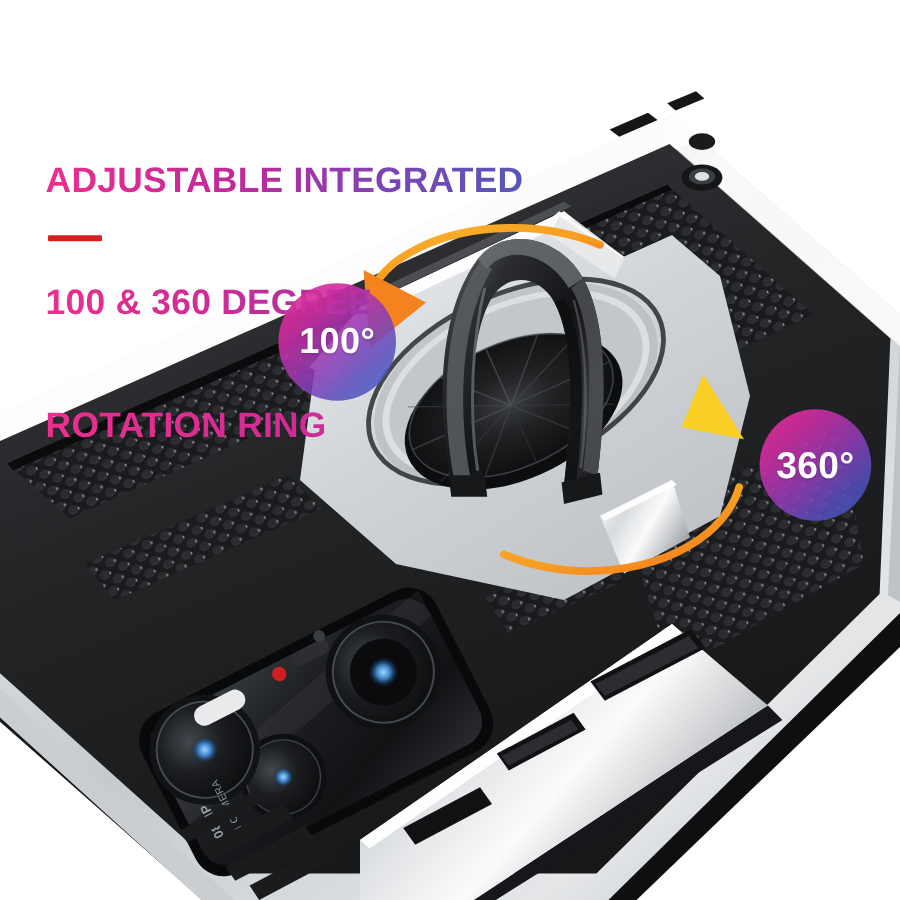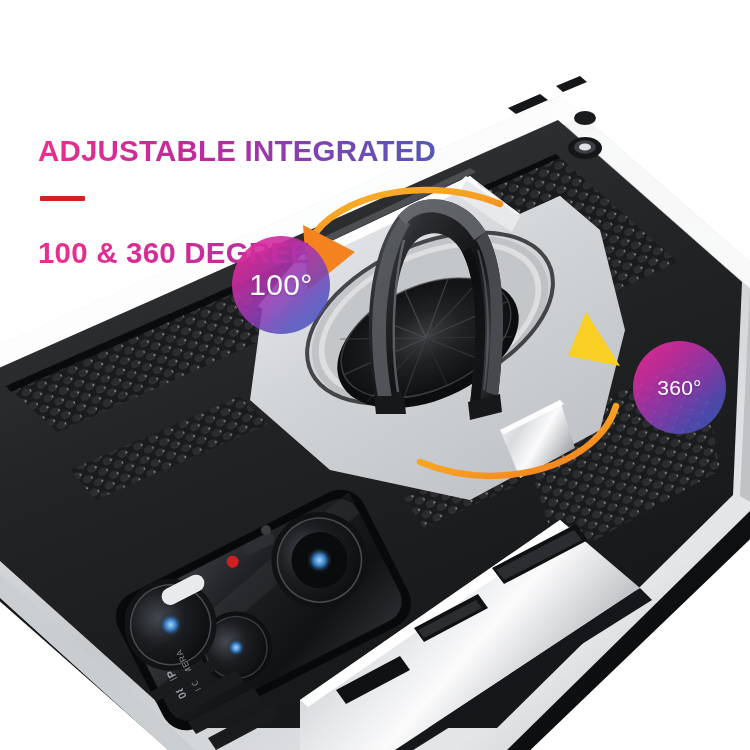--- a/index.html
+++ b/index.html
@@ -45,27 +45,27 @@
     background:
       linear-gradient(138deg,
         rgba(232,46,150,.93) 0%,
         rgba(206,44,160,.90) 26%,
         rgba(150,58,180,.88) 52%,
         rgba(86,78,190,.86) 76%,
         rgba(56,92,196,.84) 100%);
     box-shadow:0 0 0 0 rgba(0,0,0,0);
   }
   .badge span{
-    color:#ffffff;font-weight:normal;line-height:1;
+    color:#ffffff;font-weight:bold;line-height:1;
     text-shadow:0 1px 2px rgba(60,0,60,.25);
   }
   #badge-100{left:232px;top:236px;width:98px;height:98px;}
   #badge-100 span{font-size:30px;letter-spacing:.3px;}
   #badge-360{left:633px;top:341px;width:93px;height:93px;}
-  #badge-360 span{font-size:21px;letter-spacing:.3px;}
+  #badge-360 span{font-size:31px;letter-spacing:.3px;}
 </style>
 </head>
 <body>
 
 <div id="stage">
 
   <svg id="art" viewBox="0 0 750 750" xmlns="http://www.w3.org/2000/svg">
     <defs>
 
       <linearGradient id="silverA" x1="0" y1="0" x2="1" y2="1">
@@ -359,20 +359,21 @@
     <g>
       <path d="M 420 462 C 478 486, 548 478, 590 444 C 604 432, 612 420, 616 406" fill="none" stroke="url(#arrowOrange)" stroke-width="6.5" stroke-linecap="round"></path>
       <path d="M 586 312 L 620 366 L 568 356 Z" fill="#f8cf22"></path>
     </g>
   </svg>
 
 
   <div class="headline">
     <span class="hl-line g1">ADJUSTABLE INTEGRATED</span>
     <span class="hl-line g2">100 &amp; 360 DEGREE</span>
+    <span class="hl-line g3">ROTATION RING</span>
   </div>
 
   <div class="rule"></div>
 
   <div class="badge" id="badge-100">
     <span>100°</span>
   </div>
 
   <div class="badge" id="badge-360">
     <span>360°</span>

